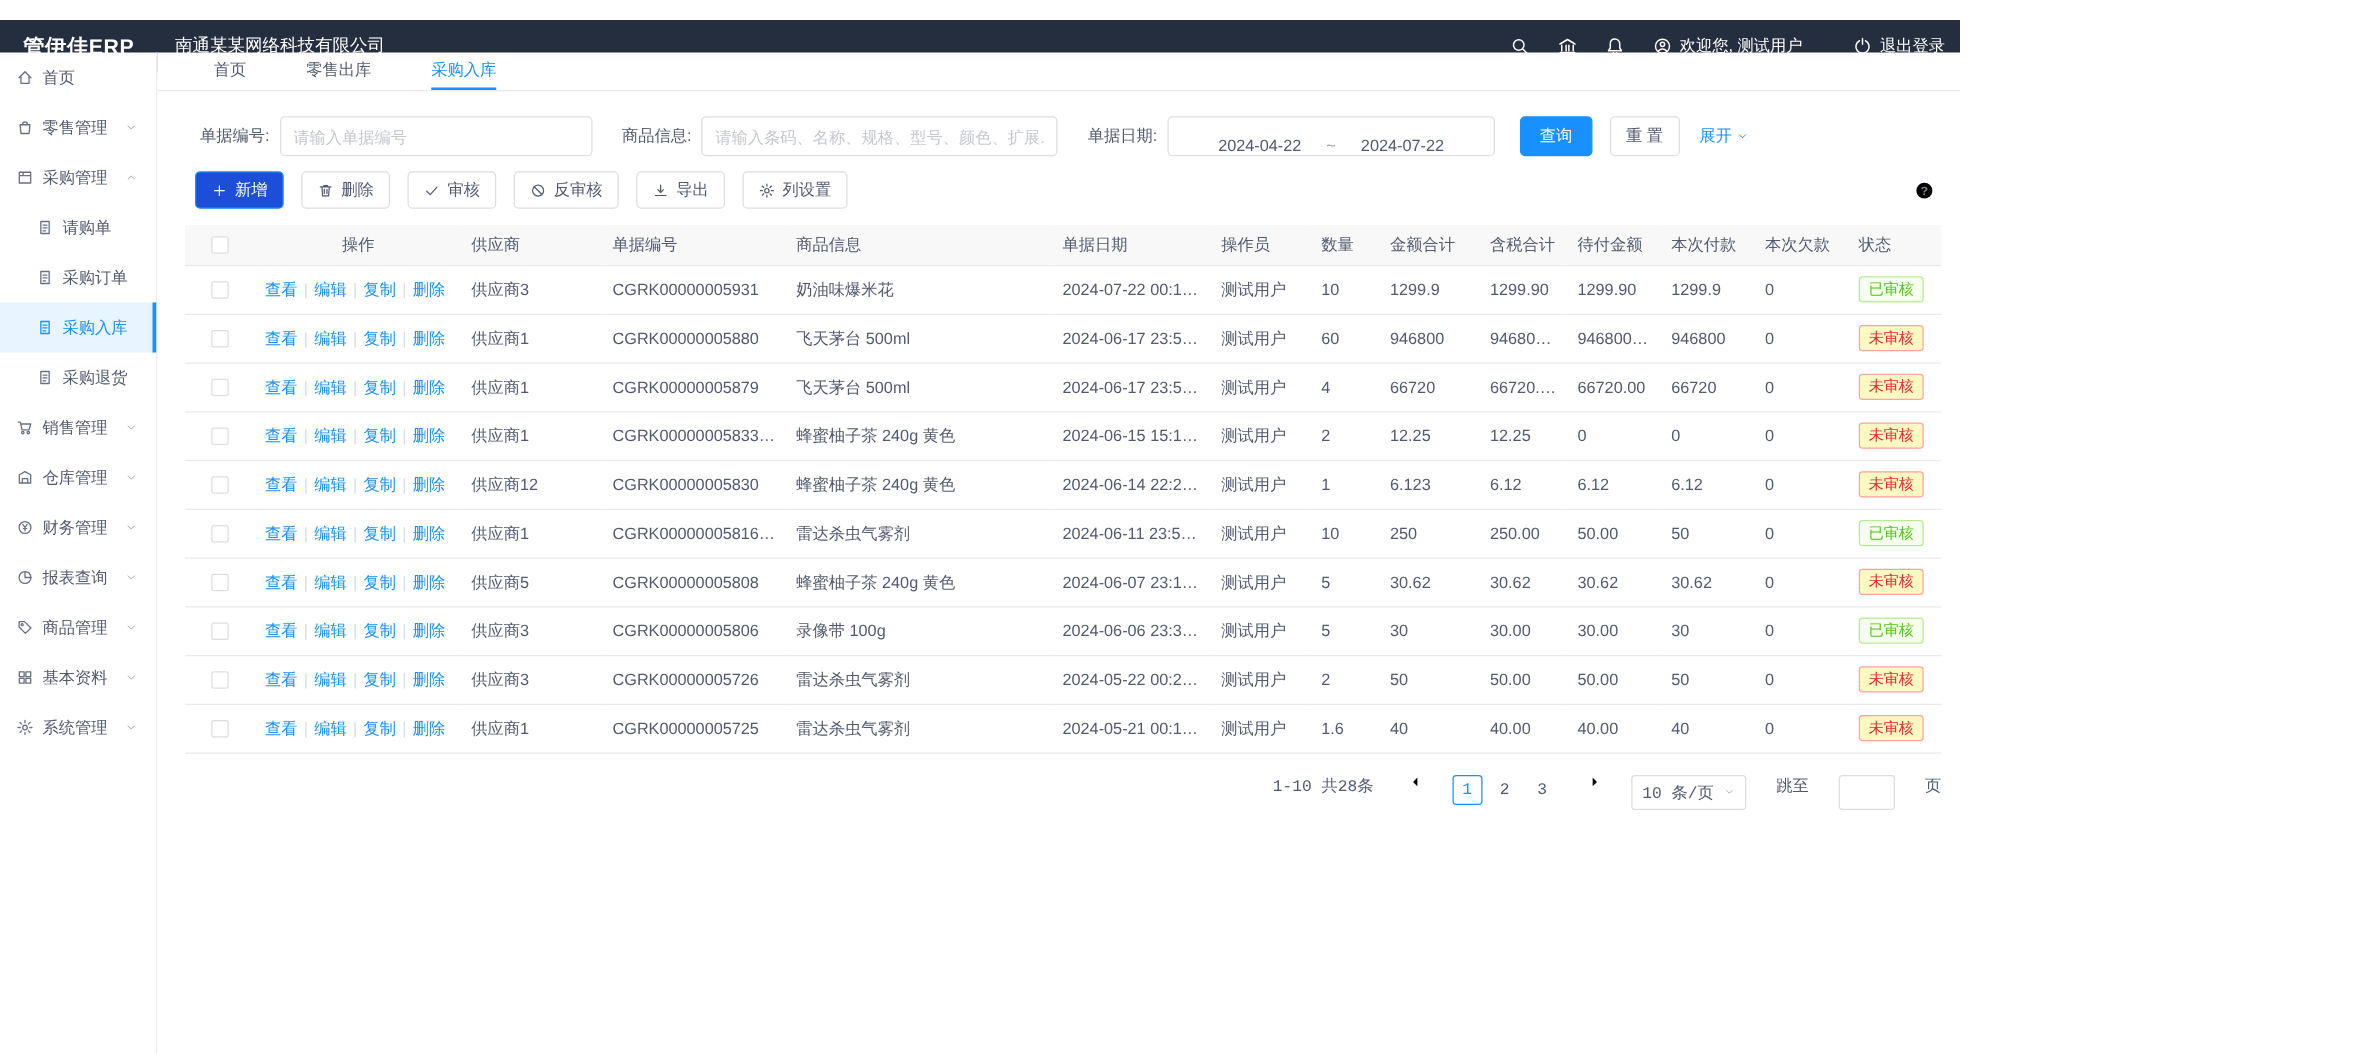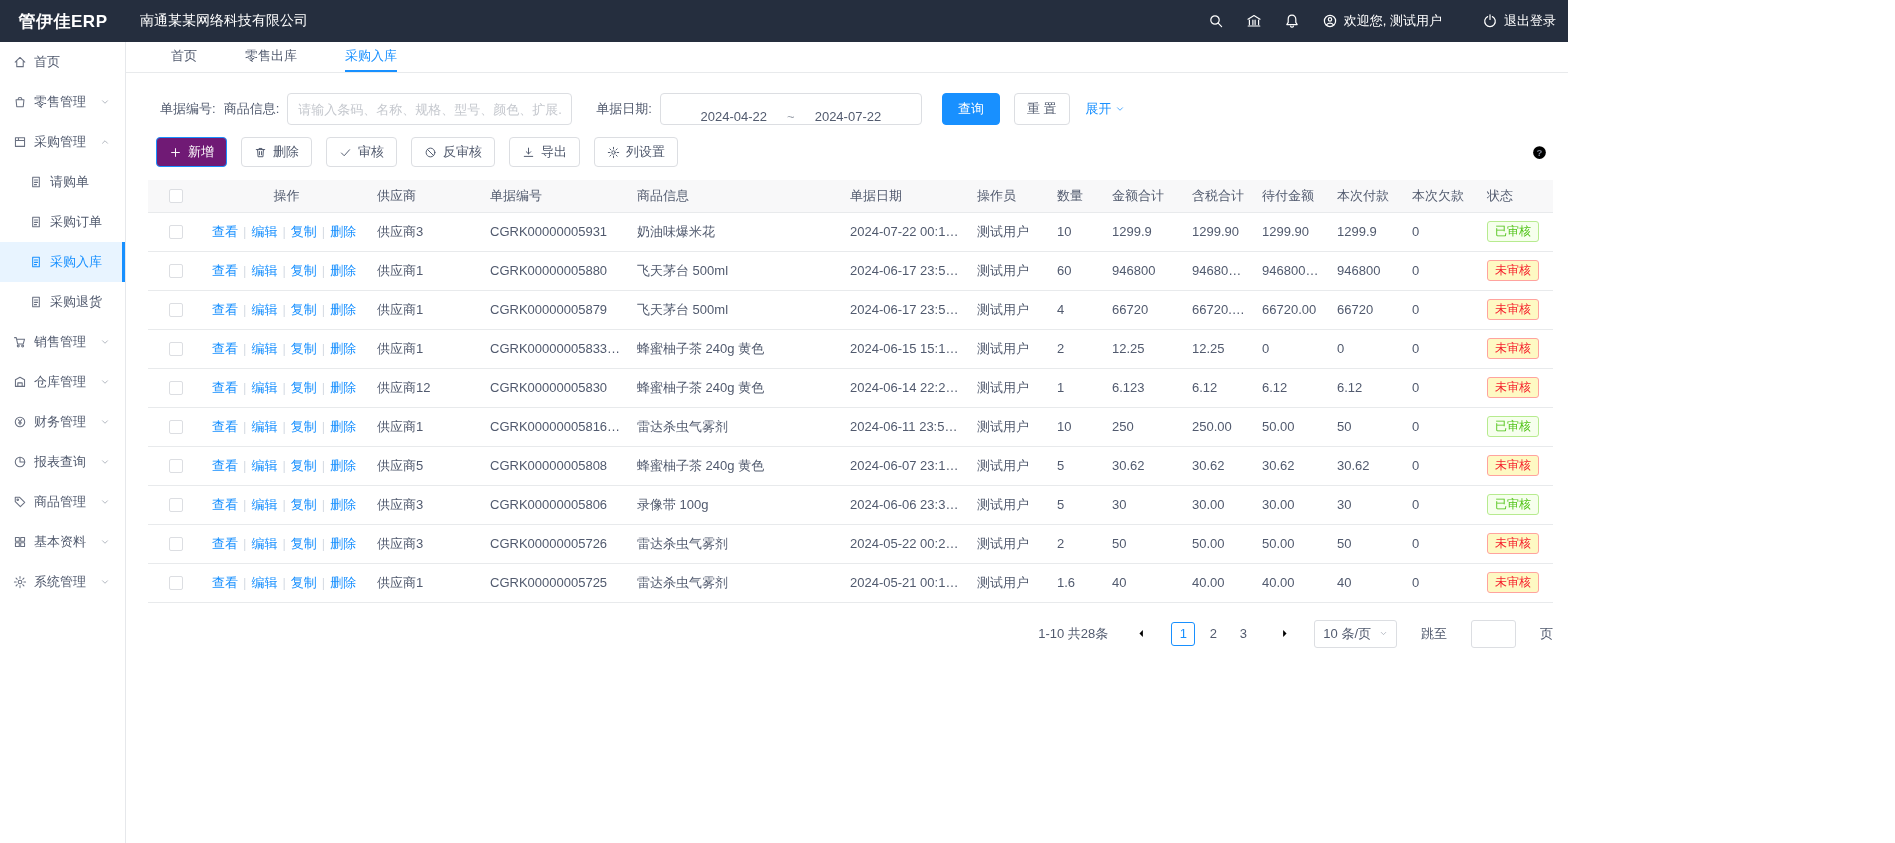--- a/index.html
+++ b/index.html
@@ -1,21 +1,21 @@
 <!DOCTYPE html>
 <html><head>
 <meta charset="utf-8">
 <style>
   * { margin:0; padding:0; box-sizing:border-box; }
   html,body { width:1895px; height:843px; background:#ffffff; overflow:hidden;
     font-family:"Liberation Sans","DejaVu Sans",sans-serif; font-size:13px; color:#515a6e; }
   .app { position:relative; width:1568px; height:843px; background:#fff; }
 
   
-  .topbar { position:absolute; top:0; left:0; width:1568px; height:42px; background:#252e3e;
+  .topbar { position:absolute; top:16px; left:0; width:1568px; height:42px; background:#252e3e;
     display:flex; align-items:center; color:#fff; }
   .logo { width:126px; text-align:center; font-size:17px; font-weight:bold; letter-spacing:.5px; }
   .company { margin-left:14px; font-size:14px; }
   .top-right { margin-left:auto; display:flex; align-items:center; gap:22px; padding-right:12px; font-size:13px; }
   .hicon { display:inline-flex; align-items:center; cursor:pointer; }
   .hicon svg, .icon svg { stroke:currentColor; fill:none; stroke-width:1.2; stroke-linecap:round; stroke-linejoin:round; }
   .hicon svg { width:16px; height:16px; }
   .welcome, .logout { display:inline-flex; align-items:center; gap:6px; cursor:pointer; }
   .logout { margin-left:18px; }
 
@@ -56,43 +56,43 @@
   .expand-link { color:#1890ff; margin-left:16px; display:inline-flex; align-items:center; gap:3px; cursor:pointer; }
   .expand-link .hicon svg { width:10px; height:10px; }
 
   
   .toolbar { display:flex; align-items:center; padding:0 20px 13px 30px; }
   .tb-group { display:flex; gap:14px; }
   .tbtn { height:30px; padding:0 12px; display:inline-flex; align-items:center; gap:6px; background:#fff;
     border:1px solid #dcdee2; border-radius:4px; font-size:13px; color:#515a6e; cursor:pointer; font-family:inherit; }
   .tbtn .icon { display:inline-flex; }
   .tbtn .icon svg { width:13px; height:13px; }
-  .tbtn.primary { background:#701a75; border-color:#1890ff; color:#fff; }
+  .tbtn.primary { background:#1d4ed8; border-color:#1890ff; color:#fff; }
   .help { margin-left:auto; color:#808695; display:inline-flex; cursor:pointer; }
   .help svg { width:17px; height:17px; }
   .help svg text { fill:currentColor; stroke:none; font-size:9px; font-weight:bold; }
 
   
   .table-wrap { margin:0 15px 0 22px; }
   table { border-collapse:collapse; table-layout:fixed; width:1405px; }
   thead th { height:32px; background:#f8f8f9; font-weight:normal; font-size:13px; color:#515a6e;
     text-align:left; padding:0 8px; border-bottom:1px solid #e8eaec; white-space:nowrap; }
   thead th.center { text-align:center; }
   tbody td { height:39px; font-size:13px; color:#515a6e; padding:0 8px; border-bottom:1px solid #e8eaec;
     overflow:hidden; white-space:nowrap; text-overflow:ellipsis; }
   .cbx { width:14px; height:14px; border:1px solid #dcdee2; border-radius:2px; background:#fff; margin:0 auto; cursor:pointer; }
   .alink { color:#1890ff; cursor:pointer; text-decoration:none; }
   .sep { color:#d7dde4; margin:0 5px; }
   .badge { display:inline-block; padding:1px 7px; font-size:12px; line-height:17px; border-radius:3px; border:1px solid; }
   .badge.approved { color:#52c41a; background:#f6ffed; border-color:#b7eb8f; }
   .badge.unapproved { color:#f5222d; background:#fef9c3; border-color:#ffa39e; }
 
   
-  .pagination { display:flex; align-items:center; justify-content:flex-end; padding:17px 15px 0 0;
-    color:#515a6e; gap:24px; }
+  .pagination { display:flex; align-items:flex-start; justify-content:flex-end; padding:17px 15px 0 0;
+    color:#515a6e; gap:24px;font-family:Liberation Mono, monospace; }
   .pg-total { margin-right:4px; }
   .pg-arrow { display:inline-flex; align-items:center; cursor:pointer; color:#adb3bd; }
   .pg-arrow.next { color:#515a6e; }
   .pg-arrow svg { width:11px; height:11px; }
   .pg-pages { display:inline-flex; gap:6px; }
   .page { min-width:24px; height:24px; line-height:22px; text-align:center; border:1px solid transparent;
     border-radius:3px; cursor:pointer; }
   .page.current { border-color:#1890ff; color:#1890ff; }
   .pg-size { height:28px; border:1px solid #dcdee2; border-radius:3px; display:inline-flex; align-items:center;
     padding:0 8px; gap:8px; cursor:pointer; color:#515a6e; }
@@ -316,20 +316,21 @@
   <main class="main">
 
     <div class="tabbar">
         <div class="tab">首页</div>
         <div class="tab">零售出库</div>
         <div class="tab active">采购入库</div>
       </div>
 
     <div class="filterbar">
       <span class="flabel">单据编号:</span>
+      <input class="finput bill" placeholder="请输入单据编号" style="">
       <span class="flabel">商品信息:</span>
       <input class="finput goods" placeholder="请输入条码、名称、规格、型号、颜色、扩展..." style="">
       <span class="flabel">单据日期:</span>
       <div class="daterange">
         <span>2024-04-22</span>
         <span class="dsep">~</span>
         <span>2024-07-22</span>
       </div>
       <button class="btn-primary">查询</button>
       <button class="btn-default">重 置</button>

